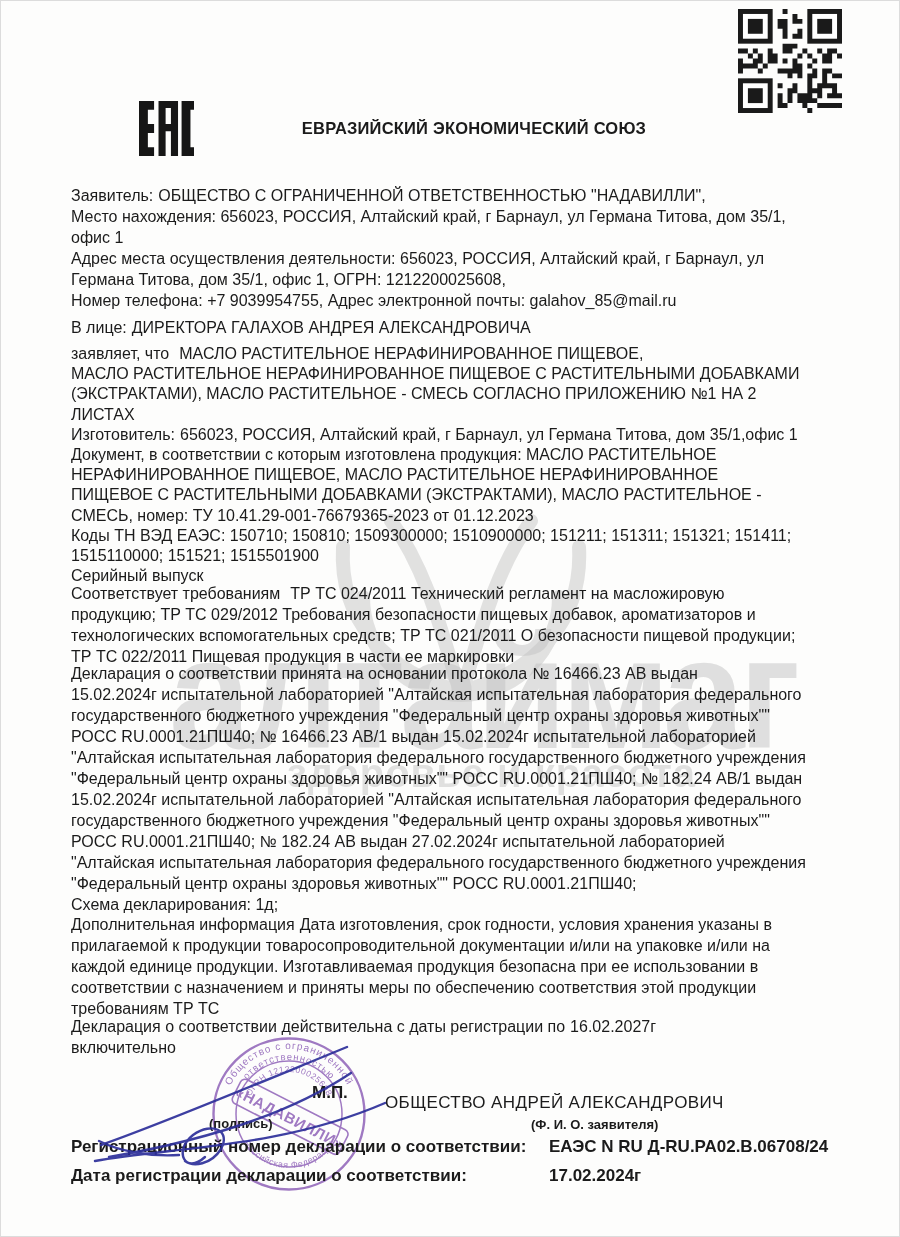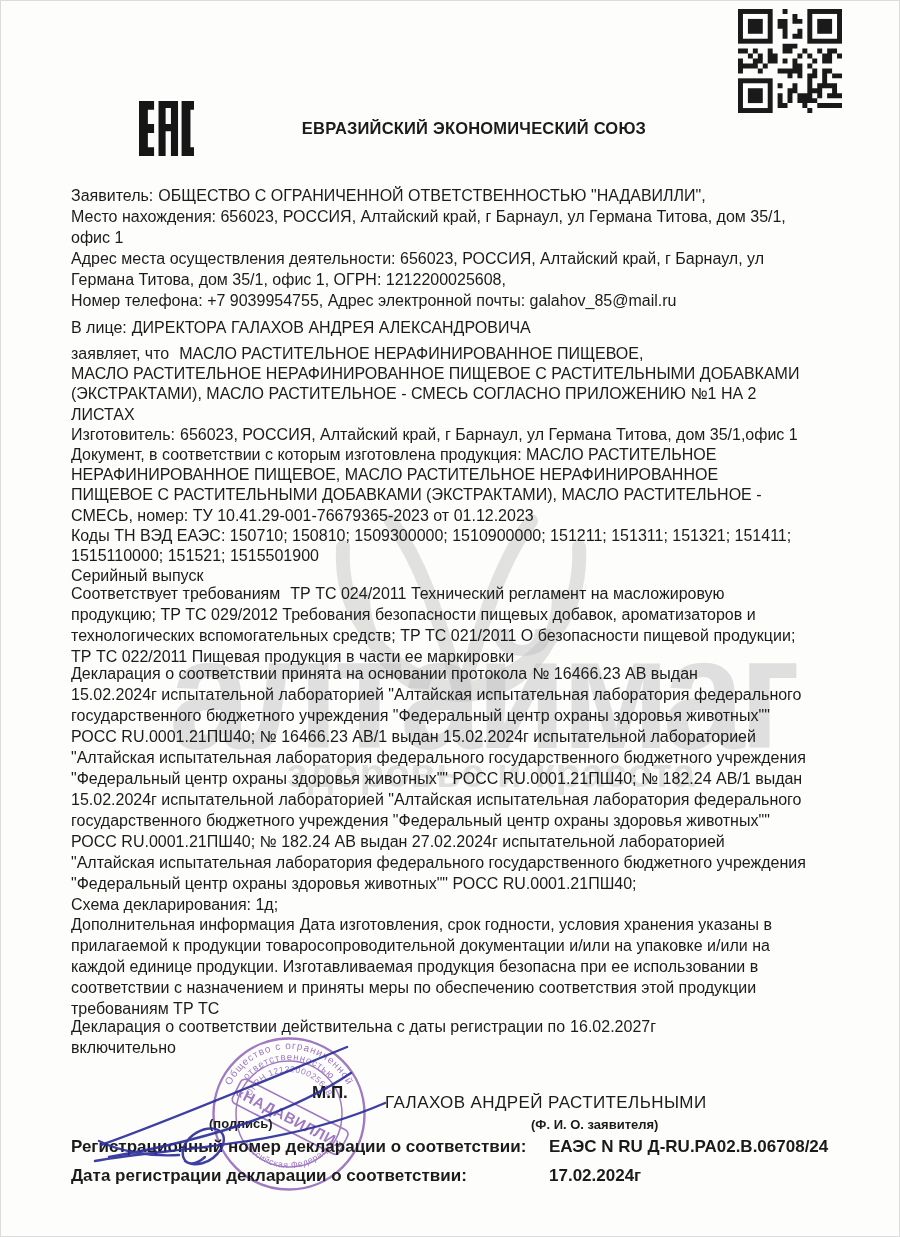--- a/index.html
+++ b/index.html
@@ -162,21 +162,21 @@
 
   <svg class="ink" width="330" height="165" viewBox="0 0 330 165" fill="none" stroke="#2d2f9a" stroke-width="2.4" stroke-linecap="round">
     <path d="M12 112 C70 92 170 50 258 14"></path>
     <path d="M20 124 C90 112 190 88 262 40"></path>
     <path d="M116 124 C96 142 84 118 104 102 C124 88 142 98 132 116 C122 132 104 134 96 128"></path>
     <path d="M6 128 C80 114 190 116 296 70"></path>
     <path d="M10 108 C30 118 60 124 90 122"></path>
   </svg>
 
   <div class="siglabel mp" style="left:311px;top:1082px">М.П.</div>
-  <div class="siglabel fio" style="left:384px;top:1092px">ГАЛАХОВ АНДРЕЙ РАСТИТЕЛЬНЫМИ</div>
+  <div class="siglabel fio" style="left:384px;top:1092px">ОБЩЕСТВО АНДРЕЙ АЛЕКСАНДРОВИЧ</div>
   <div class="siglabel cap" style="left:208px;top:1115px">(подпись)</div>
   <div class="siglabel cap" style="left:530px;top:1116px">(Ф. И. О. заявителя)</div>
 
   <div class="reg" style="top:1136px">
     <b>Регистрационный номер декларации о соответствии:</b>
     <span class="val">ЕАЭС N RU Д-RU.РА02.В.06708/24</span>
   </div>
   <div class="reg" style="top:1165px">
     <b>Дата регистрации декларации о соответствии:</b>
     <span class="val">17.02.2024г</span>

